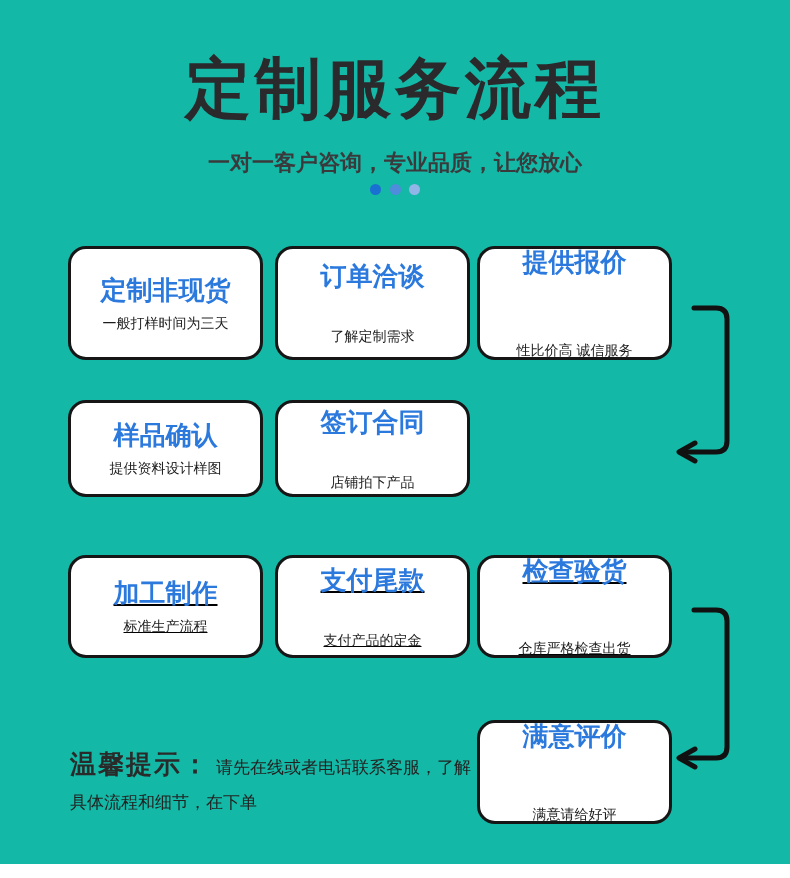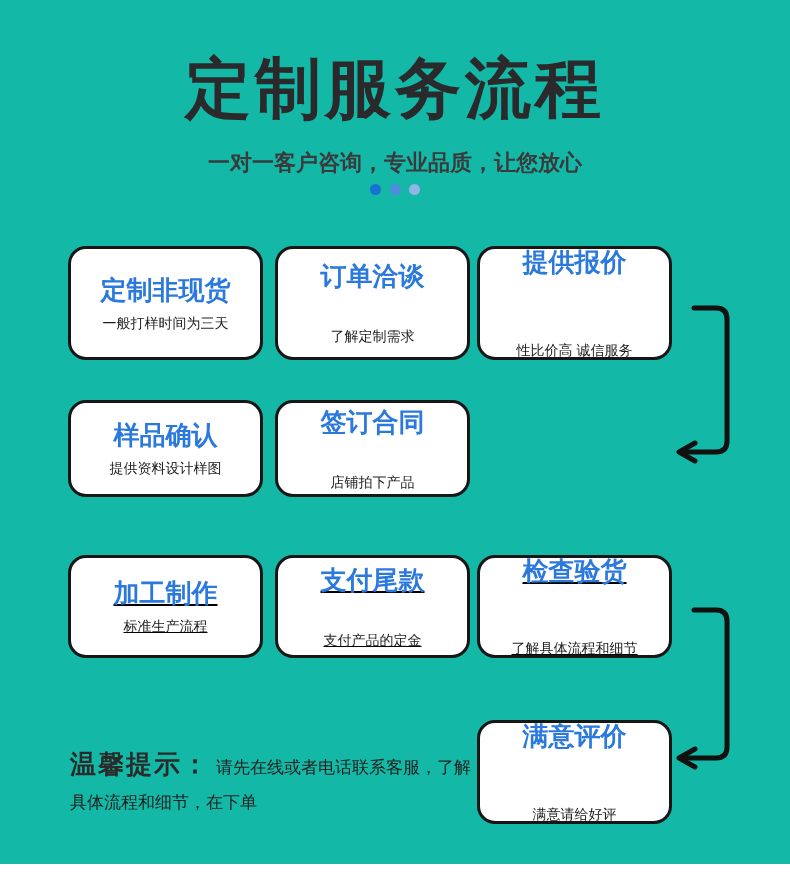--- a/index.html
+++ b/index.html
@@ -183,21 +183,21 @@
   <div class="step-box r3 c1">
     <div class="step-title">加工制作</div>
     <div class="step-desc">标准生产流程</div>
   </div>
   <div class="step-box r3 c2">
     <div class="step-title">支付尾款</div>
     <div class="step-desc">支付产品的定金</div>
   </div>
   <div class="step-box r3 c3">
     <div class="step-title">检查验货</div>
-    <div class="step-desc">了解具体流程和细节</div>
+    <div class="step-desc">仓库严格检查出货</div>
   </div>
 
   <div class="step-box r4 c3">
     <div class="step-title">满意评价</div>
     <div class="step-desc">满意请给好评</div>
   </div>
 
   <p class="notice"><span class="notice-label">温馨提示：</span><span>请先在线或者电话联系客服，了解具体流程和细节，在下单</span></p>
 
   <div class="bottom-white"></div>

